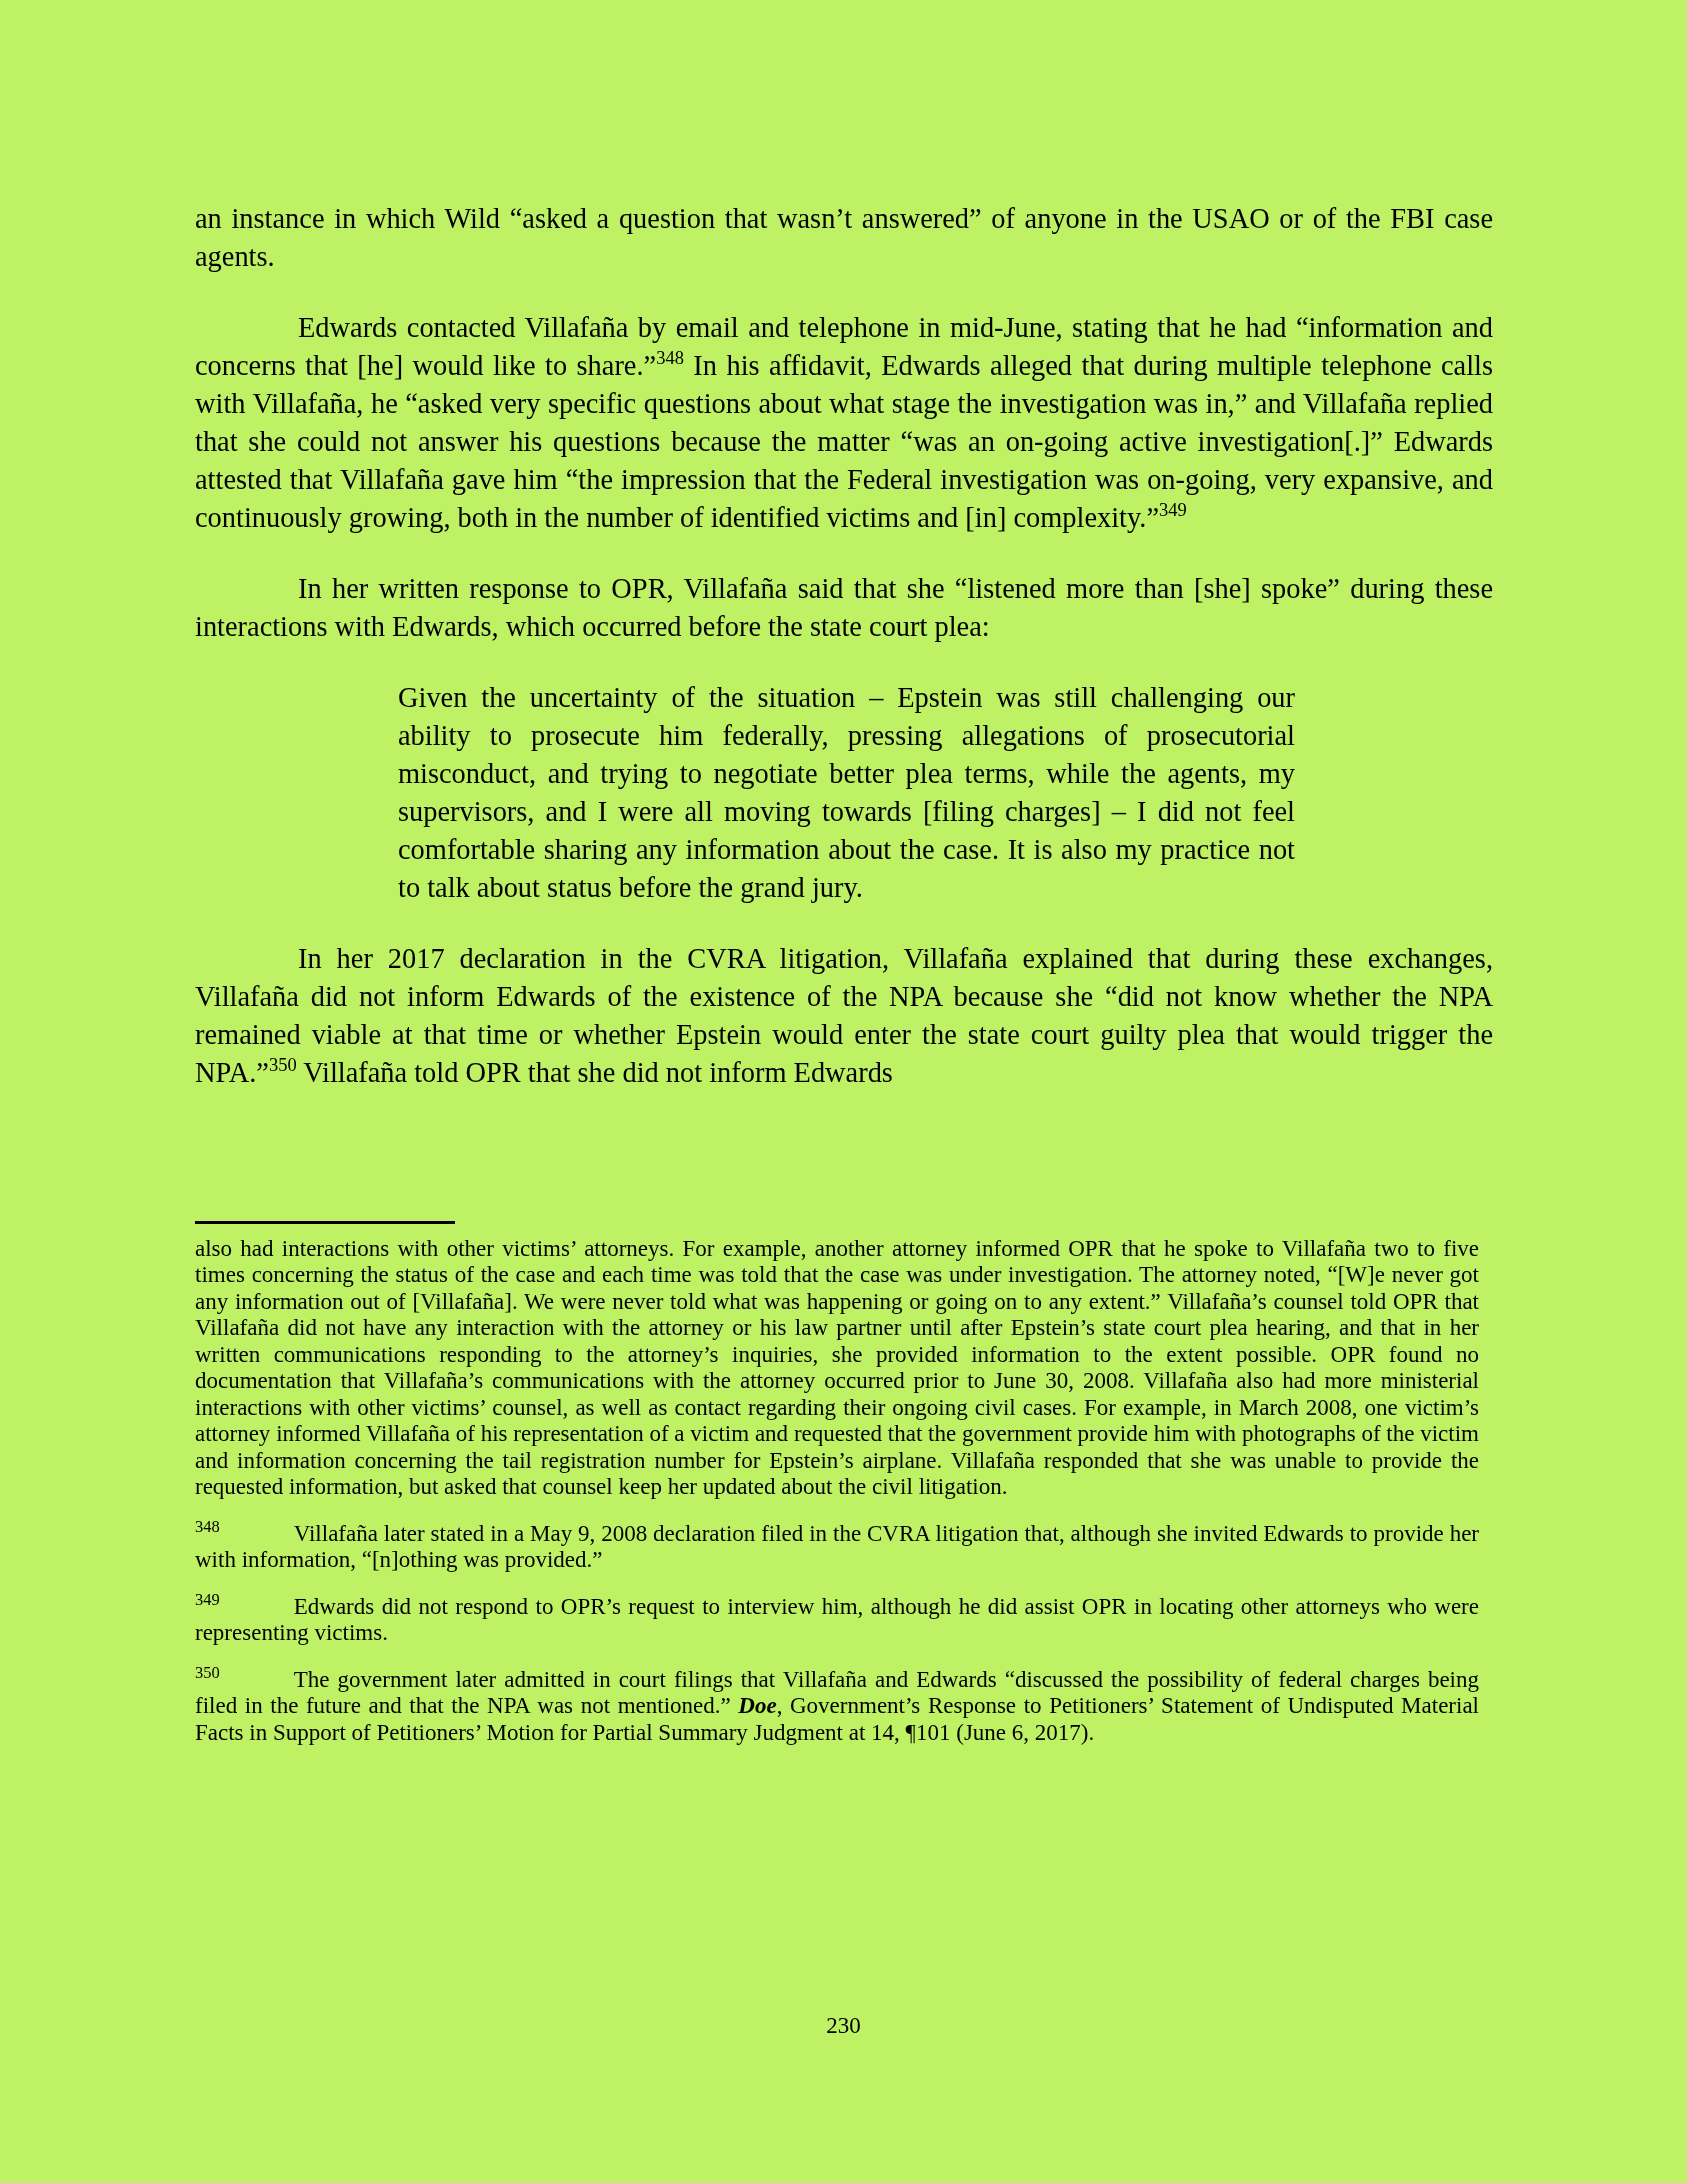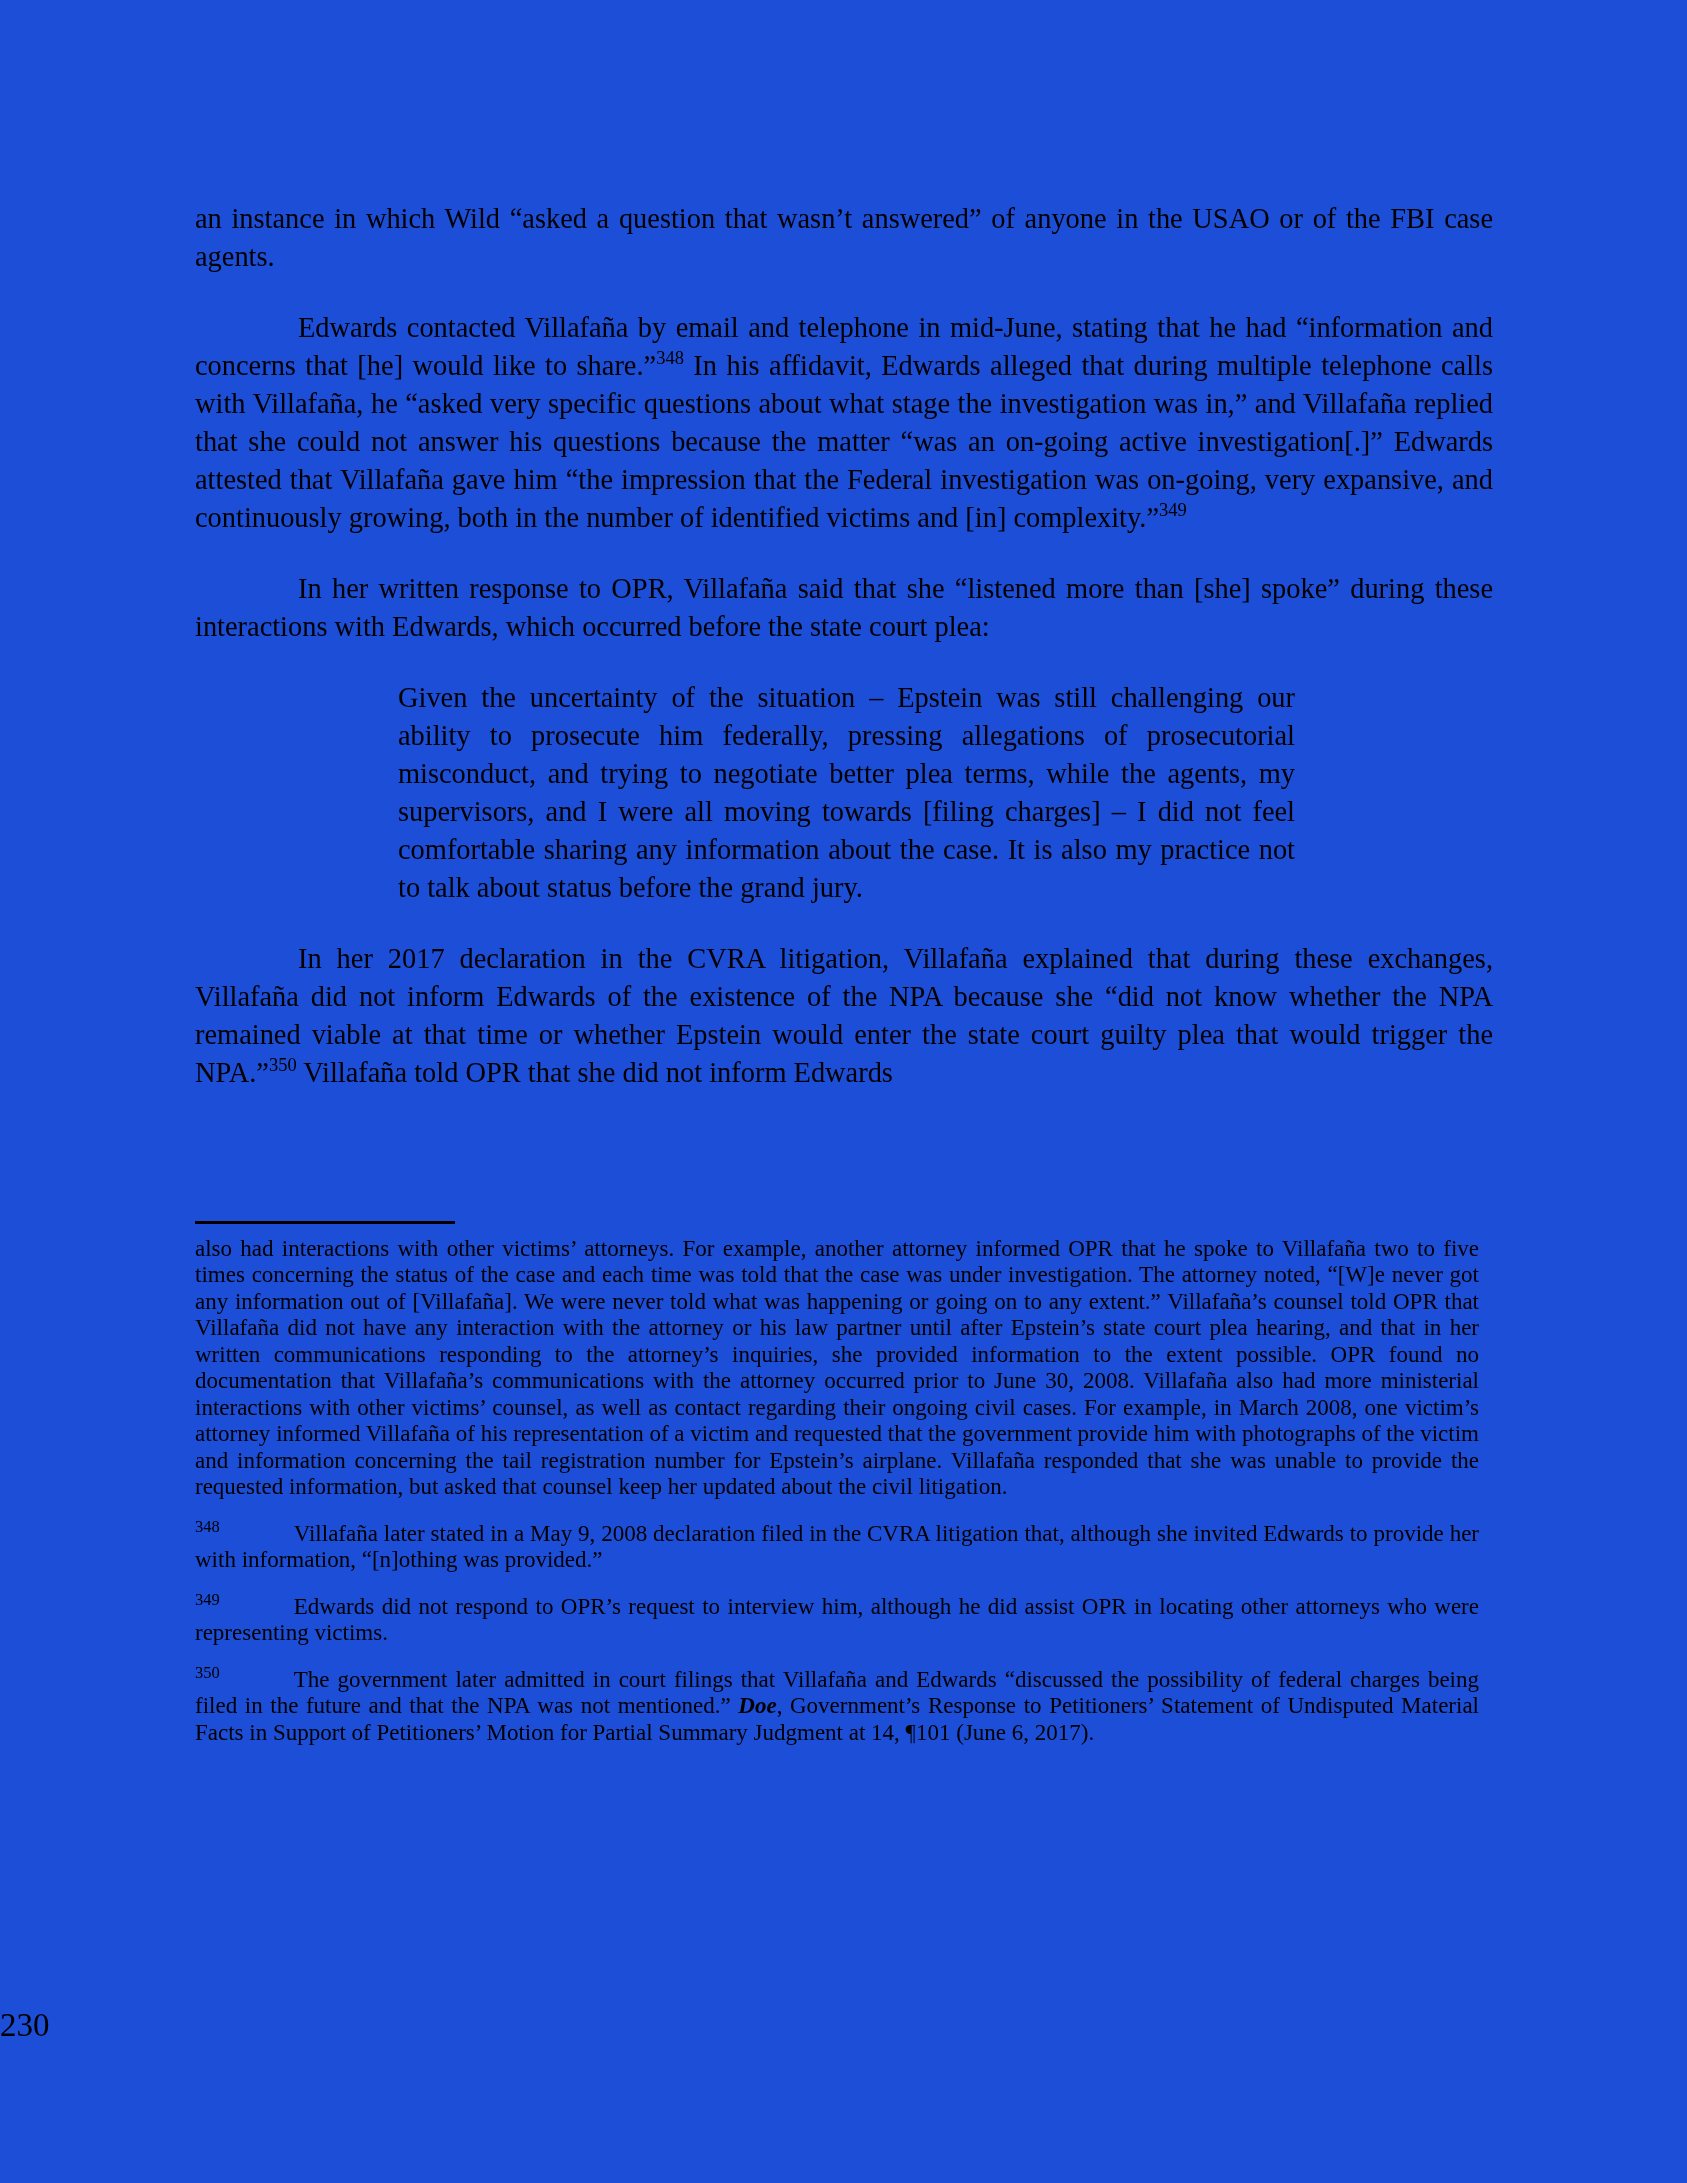--- a/index.html
+++ b/index.html
@@ -1,20 +1,20 @@
 <!DOCTYPE html>
 <html style="font-size:10.6px"><head>
 <meta charset="utf-8">
 <style>
   html, body { margin: 0; padding: 0; }
   .page {
     position: relative;
     width: 1687px;
     height: 2183px;
-    background: #1d4ed8;
+    background: #bef264;
     color: #000000;
     font-family: "Liberation Serif", "DejaVu Serif", serif;
     overflow: hidden;
   }
   .body-text {
     position: absolute;
     left: 195px;
     top: 200px;
     width: 1298px;
     font-size: 28.4px;
@@ -59,21 +59,22 @@
     position: relative;
     top: -8.6px;
   }
   .fn-tab { display: inline-block; width: 74px; }
   .italic { font-style: italic; font-weight: bold; }
   .page-number {
     position: absolute;
     left: 0;
     top: 2009px;
     width: 100%;
-    font-size: 33px;
+    text-align: center;
+    font-size: 23px;
     line-height: 33px;
   }
 </style>
 </head>
 <body>
 
 <div class="page">
 
   <div class="body-text">
 

